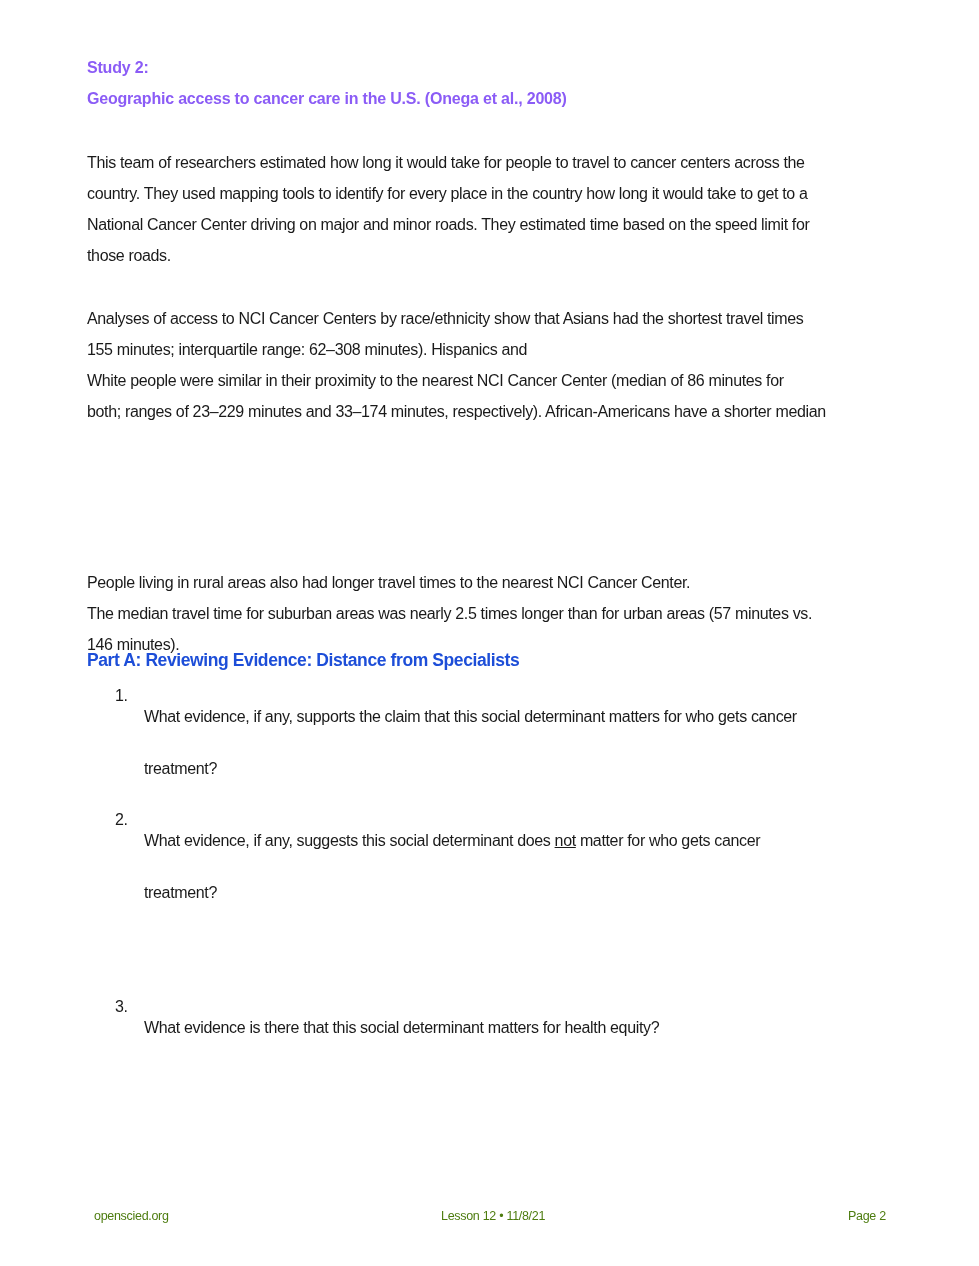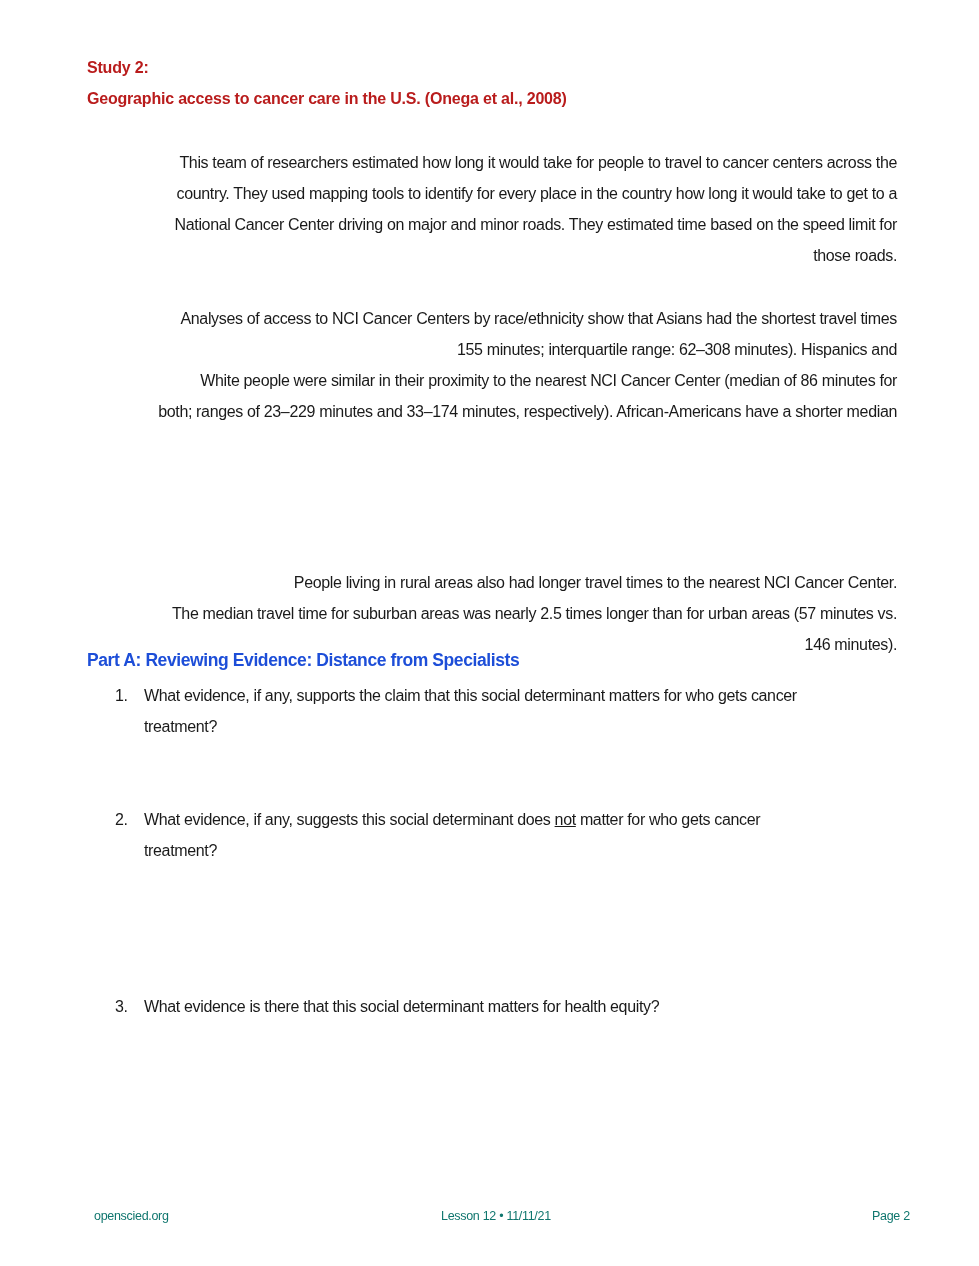--- a/index.html
+++ b/index.html
@@ -2,46 +2,46 @@
 <html><head>
   <meta charset="utf-8">
   <style>
     html, body { margin: 0; padding: 0; background: #ffffff; }
     body {
       width: 979px; height: 1266px; position: relative; overflow: hidden;
       font-family: "Liberation Sans", sans-serif; color: #1a1a1a;
     }
     .page { position: absolute; left: 0; top: 0; width: 979px; height: 1266px; }
     .study-label, .study-title {
-      position: absolute; left: 87px; font-weight: bold; font-size: 16px; color: #b91c1c;
+      position: absolute; left: 87px; font-weight: bold; font-size: 16px; color: #8b5cf6;
       letter-spacing: -0.2px;
     }
     .study-label { top: 59px; }
     .study-title { top: 90px; }
     .para { position: absolute; left: 87px; width: 810px; font-size: 16px; line-height: 31px; letter-spacing: -0.35px; }
-    .para span.line { display: block; white-space: nowrap; text-align: right; }
+    .para span.line { display: block; white-space: nowrap; }
     .p1 { top: 147px; }
     .p2 { top: 303px; }
     .p3 { top: 521px; margin-top: 46px; }
     .section-heading {
       position: absolute; left: 87px; top: 650px; font-size: 17.5px; font-weight: bold; color: #1d4ed8;
       letter-spacing: -0.4px;
     }
     .question { position: absolute; left: 115px; width: 780px; font-size: 16px; line-height: 31px; letter-spacing: -0.35px; }
     .question .num { position: absolute; left: 0; top: 0; }
     .question .text { position: absolute; left: 29px; width: 740px; }
-    .question .text span.line { display: block; white-space: nowrap; }
+    .question .text span.line { display: block; white-space: nowrap; margin-top: 21px; }
     .q1 { top: 680px; }
     .q2 { top: 804px; }
     .q3 { top: 991px; }
     u { text-decoration: underline; }
-    .footer { position: absolute; top: 1209px; font-size: 12.5px; color: #0f766e; letter-spacing: -0.3px; }
+    .footer { position: absolute; top: 1209px; font-size: 12.5px; color: #4d7c0f; letter-spacing: -0.3px; }
     .footer-left { left: 94px; }
     .footer-center { left: 441px; }
-    .footer-right { left: 872px; }
+    .footer-right { left: 848px; }
   </style>
 </head>
 <body>
 
 <div class="page">
   <div class="study-label">Study 2:</div>
   <div class="study-title">Geographic access to cancer care in the U.S. (Onega et al., 2008)</div>
 
   <div class="para p1">
     <span class="line">This team of researchers estimated how long it would take for people to travel to cancer centers across the</span>
@@ -82,15 +82,15 @@
   </div>
 
   <div class="question q3">
     <span class="num">3.</span>
     <div class="text">
       <span class="line">What evidence is there that this social determinant matters for health equity?</span>
     </div>
   </div>
 
   <div class="footer footer-left">openscied.org</div>
-  <div class="footer footer-center">Lesson 12 • 11/11/21</div>
+  <div class="footer footer-center">Lesson 12 • 11/8/21</div>
   <div class="footer footer-right">Page 2</div>
 </div>
 
 </body></html>

